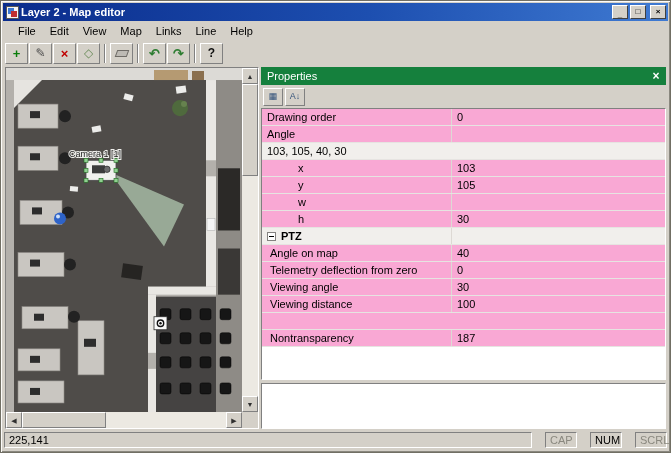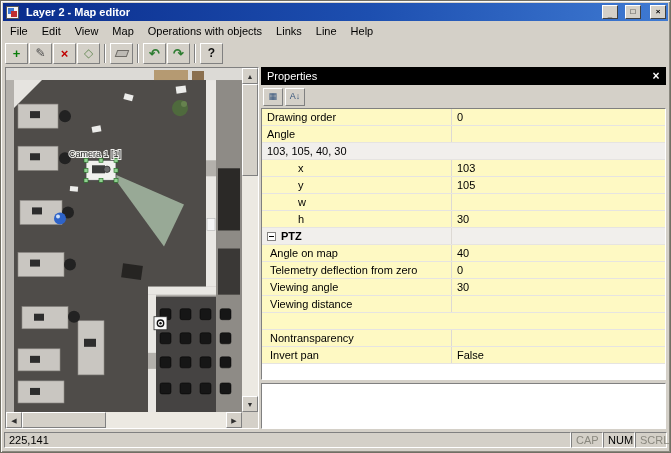--- a/index.html
+++ b/index.html
@@ -15,36 +15,36 @@
     display:flex; flex-direction:column;
     position:relative;
     overflow:hidden;
   }
 
   
   .titlebar {
     height:18px; flex:0 0 18px;
     background:linear-gradient(90deg,#0a2c8c 0%, #1d4fb0 55%, #3f7ad2 100%);
     display:flex; align-items:center;
-    padding:0 2px 0 3px; gap:7px;
+    padding:0 2px 0 3px; gap:2px;
   }
   .titlebar .app-icon { width:13px; height:13px; flex:0 0 13px; }
   .titlebar .title { flex:1; color:#fff; font-weight:bold; font-size:11px; white-space:nowrap; overflow:hidden; }
   .winbtn {
     width:16px; height:14px; flex:0 0 16px;
     background:#d4d0c8;
     border:1px solid; border-color:#fff #404040 #404040 #fff;
     display:flex; align-items:center; justify-content:center;
     font-size:8px; font-weight:bold; color:#000; line-height:1;
   }
   .winbtn.min span { transform:translateY(3px); }
   .winbtn.close { margin-left:2px; }
 
   
-  .menubar { height:19px; flex:0 0 19px; display:flex; align-items:center; padding-left:0; }
+  .menubar { height:19px; flex:0 0 19px; display:flex; align-items:center; padding-left:8px; }
   .menu-item { padding:2px 7px; cursor:default; }
 
   
   .toolbar { height:26px; flex:0 0 26px; display:flex; align-items:center; padding:1px 2px; gap:1px; }
   .tbtn {
     width:23px; height:21px;
     background:#d4d0c8;
     border:1px solid; border-color:#fff #808080 #808080 #fff;
     display:flex; align-items:center; justify-content:center;
     font-size:13px; line-height:1; cursor:default;
@@ -85,21 +85,21 @@
   .strack { flex:1; position:relative; }
   .sthumb { position:absolute; background:#d4d0c8; border:1px solid; border-color:#fff #808080 #808080 #fff; }
   .vscroll .sthumb { left:0; right:0; top:0; height:92px; }
   .hscroll .sthumb { top:0; bottom:0; left:0; width:84px; }
   .scorner { grid-area:2/2; background:#d4d0c8; }
 
   
   .props-pane { flex:1; min-width:0; display:flex; flex-direction:column; }
   .props-header {
     height:18px; flex:0 0 18px;
-    background:#000000; color:#fff;
+    background:#15803d; color:#fff;
     display:flex; align-items:center;
     padding:0 2px 0 6px;
   }
   .props-header .props-title { flex:1; }
   .props-close { width:16px; height:14px; display:flex; align-items:center; justify-content:center; font-size:12px; font-weight:bold; color:#fff; cursor:default; }
 
   .props-toolbar { height:23px; flex:0 0 23px; display:flex; align-items:center; gap:2px; padding:2px 2px; }
   .pbtn {
     width:20px; height:18px;
     background:#d4d0c8;
@@ -107,21 +107,21 @@
     display:flex; align-items:center; justify-content:center;
     font-size:9px; color:#33527a; line-height:1;
   }
 
   .props-grid {
     flex:1; min-height:0;
     background:#fff;
     border:1px solid; border-color:#808080 #fff #fff #808080;
     overflow:hidden;
   }
-  .prow { display:flex; height:17px; border-bottom:1px solid #e6e4e1; background:#fef9c3; }
+  .prow { display:flex; height:17px; border-bottom:1px solid #e6e4e1; background:#f9a8d4; }
   .prow.cat { background:#f1efec; }
   .pname {
     width:190px; flex:0 0 190px;
     border-right:1px solid #ddd9d4;
     display:flex; align-items:center; gap:5px;
     padding-left:5px;
     white-space:nowrap; overflow:hidden;
   }
   .prow.cat .pname { font-weight:bold; }
   .pname.ind1 { padding-left:8px; }
@@ -135,21 +135,21 @@
   .collapse-box .minus { width:5px; height:1px; background:#000; }
   .swatch { width:13px; height:11px; border:1px solid #808080; flex:0 0 13px; }
 
   .props-desc {
     flex:0 0 46px; height:46px; margin-top:3px;
     background:#fff;
     border:1px solid; border-color:#808080 #fff #fff #808080;
   }
 
   
-  .statusbar { height:20px; flex:0 0 20px; display:flex; gap:0; padding:2px 1px 0; }
+  .statusbar { height:20px; flex:0 0 20px; display:flex; gap:13px; padding:2px 1px 0; }
   .sb-cell {
     height:16px; line-height:14px;
     border:1px solid; border-color:#808080 #fff #fff #808080;
     padding:0 4px;
   }
   .sb-coords { flex:1; }
   .sb-ind { width:28px; flex:0 0 32px; text-align:center; color:#8a887f; }
   .sb-ind.active { color:#000; }
 </style>
 </head>
@@ -173,21 +173,20 @@
     <div class="winbtn close">
         <span>×</span>
       </div>
   </div>
 
   <div class="menubar">
     <span class="menu-item">File</span>
     <span class="menu-item">Edit</span>
     <span class="menu-item">View</span>
     <span class="menu-item">Map</span>
-    <span class="menu-item">Operations with objects</span>
     <span class="menu-item">Links</span>
     <span class="menu-item">Line</span>
     <span class="menu-item">Help</span>
   </div>
 
   <div class="toolbar">
     <div class="tbtn" title="add-object">
         <span class="g-add">+</span>
       </div>
     <div class="tbtn" title="draw-line">
@@ -422,33 +421,31 @@
           <div class="pval">0</div>
         </div>
 
         <div class="prow">
           <div class="pname ind1">Viewing angle</div>
           <div class="pval">30</div>
         </div>
 
         <div class="prow">
           <div class="pname ind1">Viewing distance</div>
+          <div class="pval">100</div>
         </div>
 
         <div class="prow">
         </div>
 
         <div class="prow">
           <div class="pname ind1">Nontransparency</div>
-        </div>
-
-        <div class="prow">
-          <div class="pname ind1">Invert pan</div>
-          <div class="pval">False</div>
-        </div>
+          <div class="pval">187</div>
+        </div>
+
 
       </div>
 
       <div class="props-desc"></div>
     </div>
   </div>
 
   <div class="statusbar">
     <div class="sb-cell sb-coords">225,141</div>
     <div class="sb-cell sb-ind">CAP</div>

